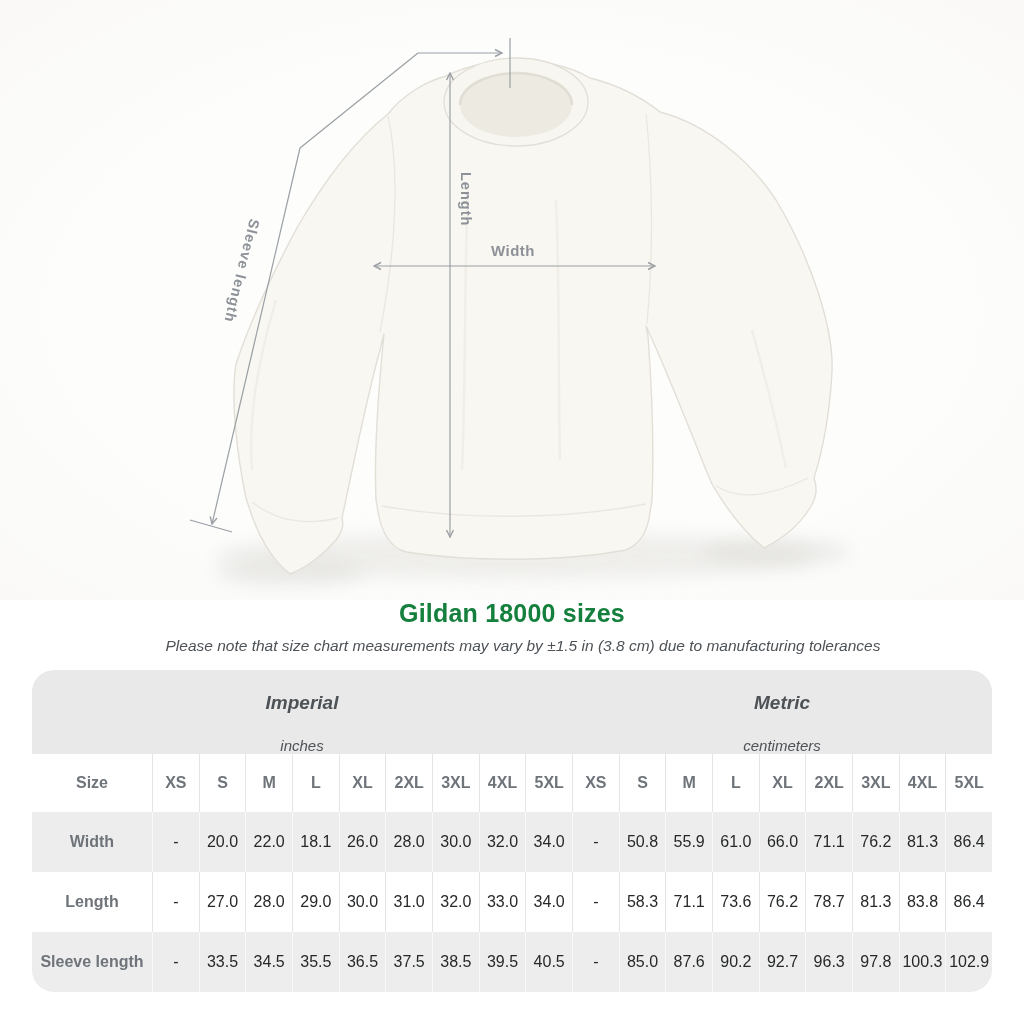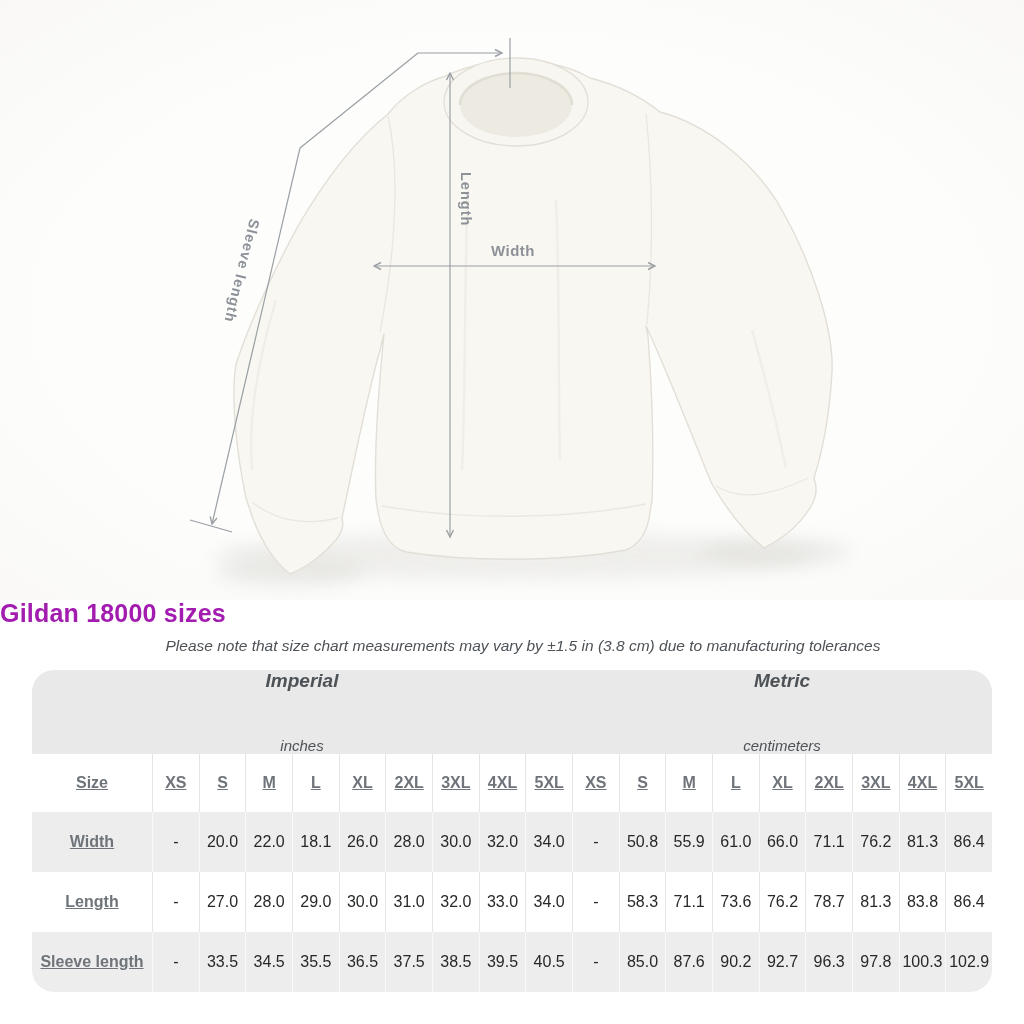--- a/index.html
+++ b/index.html
@@ -2,38 +2,38 @@
 <html><head>
 <meta charset="utf-8">
 <style>
   html,body{margin:0;padding:0;background:#ffffff;}
   body{width:1024px;height:1024px;font-family:"Liberation Sans",sans-serif;-webkit-font-smoothing:antialiased;}
   .page{position:relative;width:1024px;height:1024px;background:#ffffff;overflow:hidden;}
 
   .photo{position:absolute;top:0;left:0;width:1024px;height:600px;}
   svg text{font-family:"Liberation Sans",sans-serif;}
 
-  .title{position:absolute;top:599px;left:0;width:100%;margin:0;
-         font-size:25px;font-weight:bold;color:#a21caf;letter-spacing:.2px;}
+  .title{position:absolute;top:599px;left:0;width:100%;margin:0;text-align:center;
+         font-size:25px;font-weight:bold;color:#15803d;letter-spacing:.2px;}
   .subtitle{position:absolute;top:637px;left:0;width:100%;margin:0;text-align:center;
             font-style:italic;font-size:15.5px;color:#4d5257;padding-left:11px;}
 
   .table-card{position:absolute;left:32px;top:670px;width:960px;height:322px;
               border-radius:22px;overflow:hidden;background:#ffffff;}
   .band{height:84px;background:#e9e9e9;display:flex;}
-  .band-group{display:flex;flex-direction:column;align-items:center;justify-content:space-between;gap:3px;}
+  .band-group{display:flex;flex-direction:column;align-items:center;justify-content:flex-end;gap:3px;}
   .band-group.imperial{width:540px;}
   .band-group.metric{width:420px;}
   .band-title{font-size:19px;font-weight:bold;font-style:italic;color:#4d5257;}
   .band-unit{font-size:15px;font-style:italic;color:#4d5257;margin-top:20px;}
 
   .grid{display:grid;grid-template-columns:120px repeat(18,1fr);
         grid-template-rows:58px 60px 60px 60px;}
   .cell{display:flex;align-items:center;justify-content:center;font-size:16px;white-space:nowrap;}
-  .cell.head,.cell.rowlabel{font-weight:bold;color:#6e747a;text-decoration:underline;}
+  .cell.head,.cell.rowlabel{font-weight:bold;color:#6e747a;}
   .cell.val{color:#26282a;}
   .cell.row-gray{background:#ededed;}
   .cell.sep{border-left:1px solid #e4e4e4;}
   .cell.row-gray.sep{border-left:1px solid #f9f9f9;}
 </style>
 </head>
 <body>
 
 <div class="page">
 

